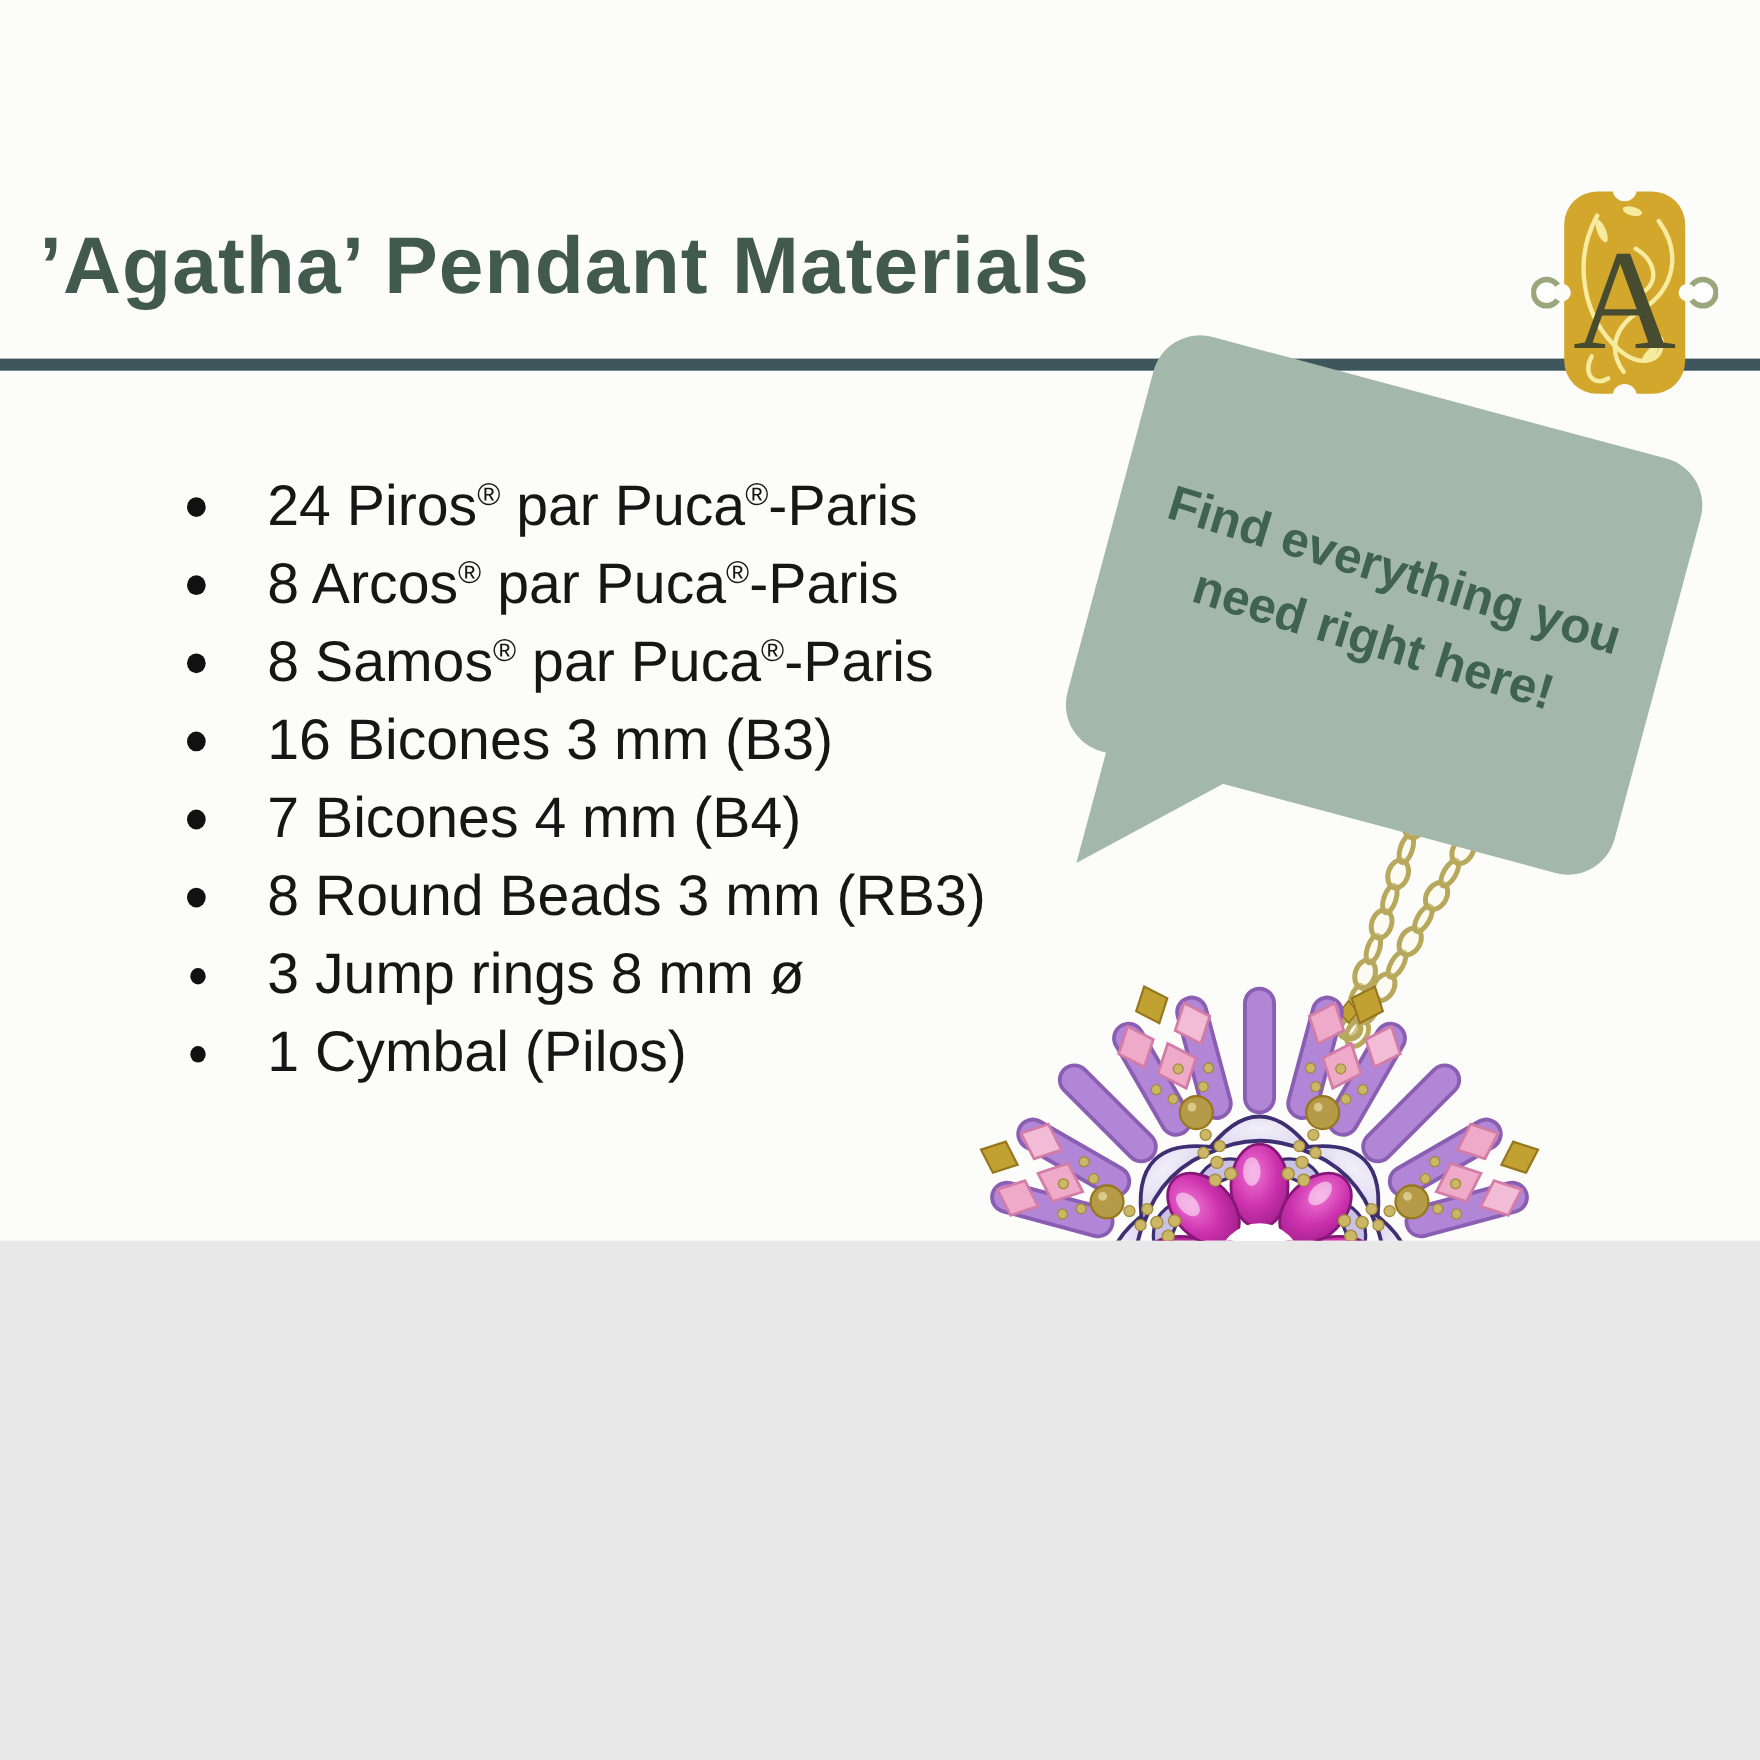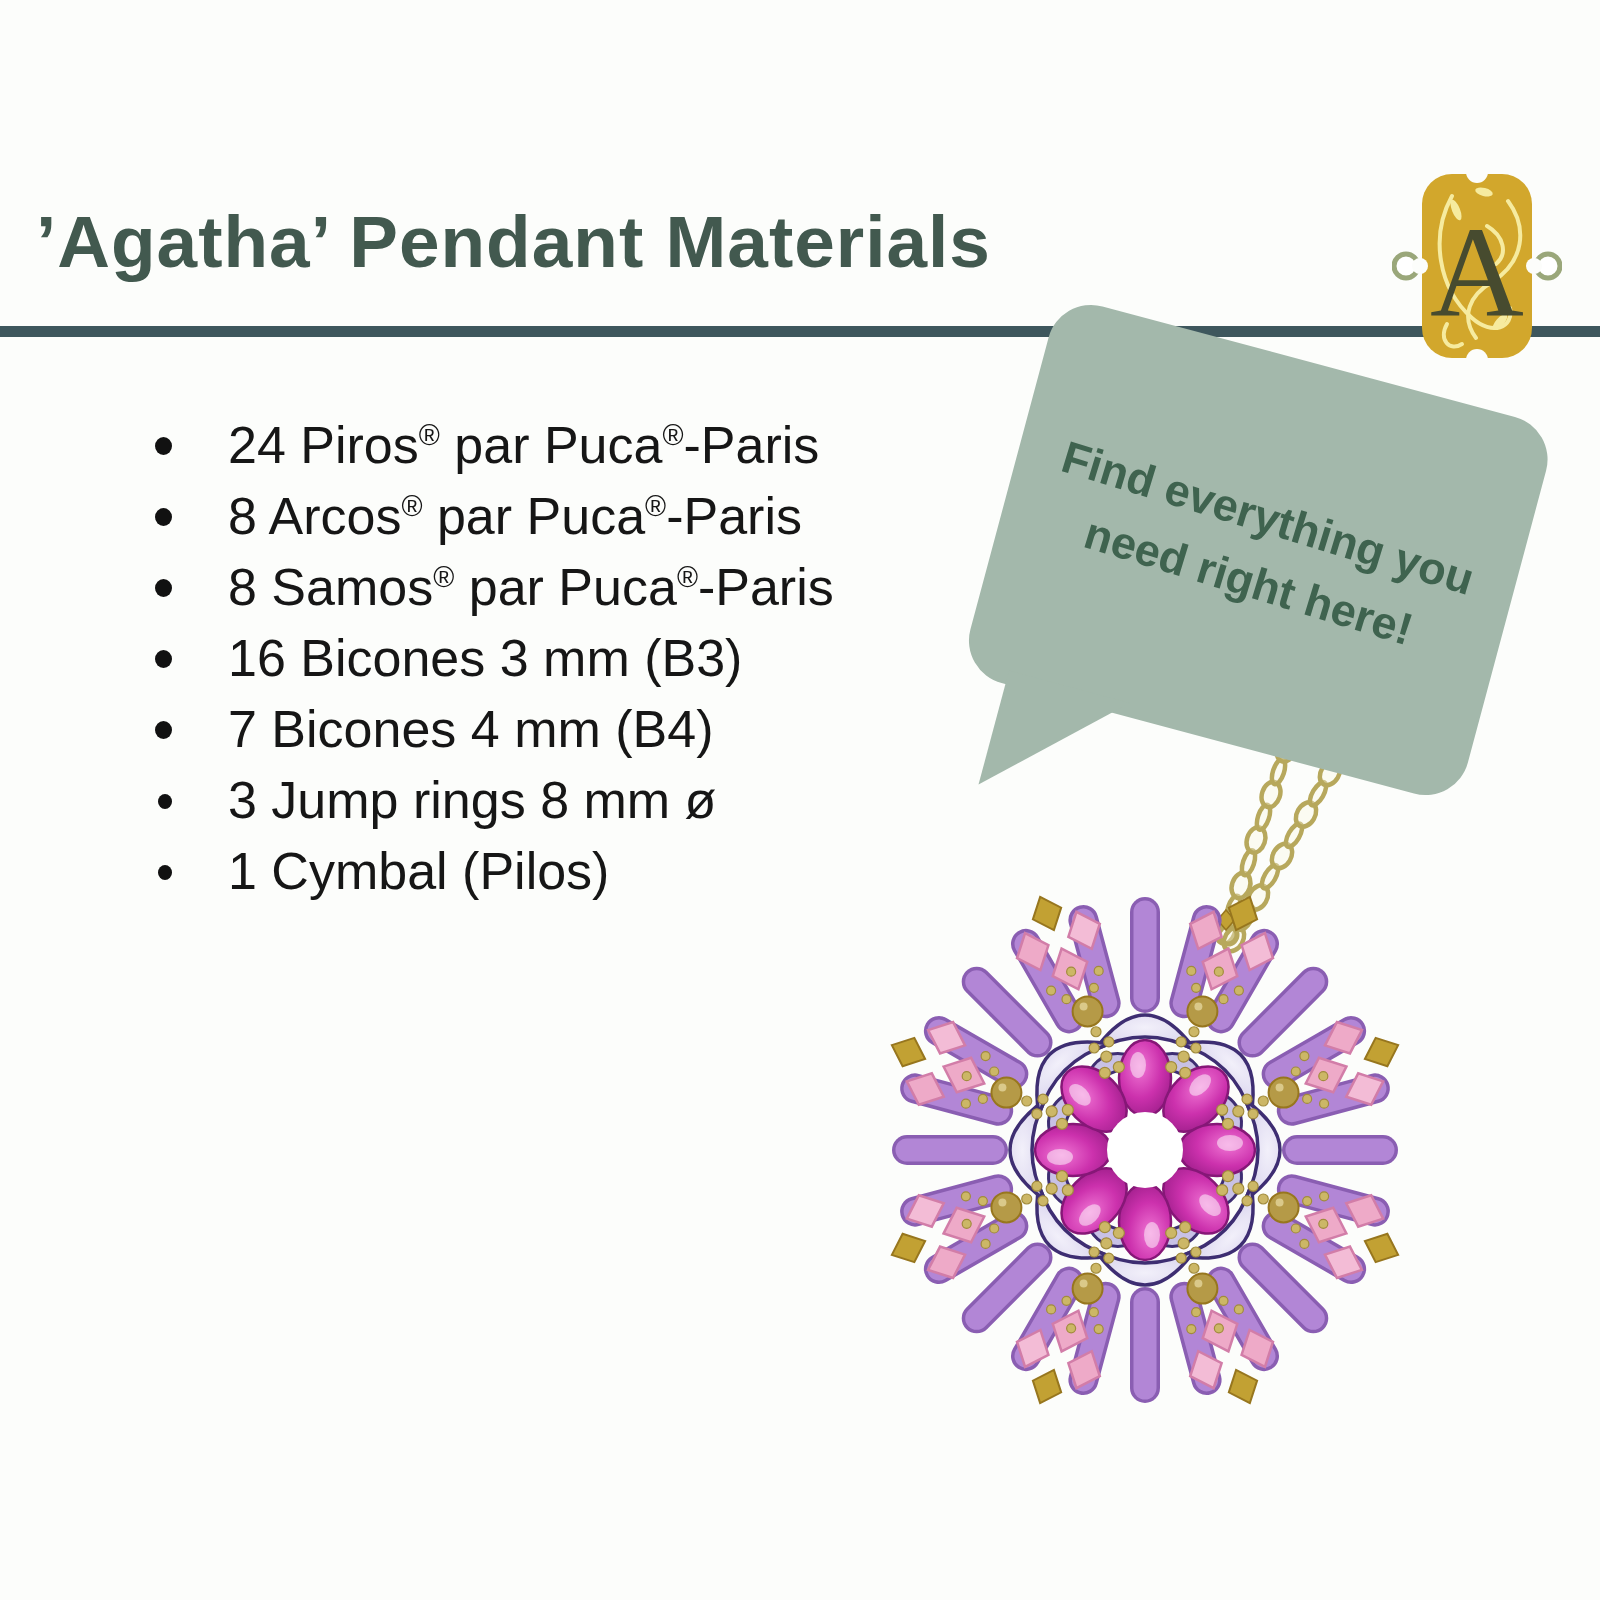--- a/index.html
+++ b/index.html
@@ -1,32 +1,32 @@
 <!DOCTYPE html>
 <html style="--bg: #fcfdfb; --title: #42594f; --divider: #3e575d; --text: #161616; --bubble: #a3b8ab; --bubble-text: #3f634f;"><head>
 <meta charset="utf-8">
 <style>
   html,body{margin:0;padding:0;background:#e8e8e8;}
   .canvas{
-    position:relative;width:1600px;height:1600px;margin:0 auto;
+    position:relative;width:1600px;height:1128px;margin:0 auto;
     background:var(--bg,#fcfdfb);overflow:hidden;
     font-family:"Liberation Sans",sans-serif;
   }
   .page-title{
     position:absolute;left:36px;top:200px;margin:0;
     font-size:73px;font-weight:600;letter-spacing:1px;
     color:var(--title,#42594f);white-space:nowrap;z-index:1;
   }
   .divider{
     position:absolute;left:0;top:326px;width:1600px;height:11px;
     background:var(--divider,#3e575d);z-index:0;
   }
   
   ul.materials{
-    position:absolute;left:0;top:409px;margin:1px;padding:0;list-style:none;
+    position:absolute;left:0;top:409px;margin:16px;padding:0;list-style:none;
     font-size:52px;color:var(--text,#161616);z-index:1;
   }
   ul.materials li{position:relative;padding-left:227px;line-height:71px;white-space:nowrap;}
   ul.materials li::before{
     content:"";position:absolute;left:154px;top:27px;width:17px;height:18px;
     border-radius:50%;background:#111;
   }
   ul.materials li.small-b::before{left:157px;top:29px;width:14px;height:15px;}
   ul.materials li sup{font-size:55%;vertical-align:super;line-height:0;}
   ul.materials .line2{display:block;}
@@ -86,20 +86,21 @@
     </g>
     <text x="85" y="150" text-anchor="middle" font-family="Liberation Serif, serif" font-size="130" fill="#474b2f">A</text>
   </svg>
 
   <ul class="materials">
     <li><span>24 Piros<sup>®</sup> par Puca<sup>®</sup>-Paris</span></li>
     <li><span>8 Arcos<sup>®</sup> par Puca<sup>®</sup>-Paris</span></li>
     <li><span>8 Samos<sup>®</sup> par Puca<sup>®</sup>-Paris</span></li>
     <li><span>16 Bicones 3 mm (B3)</span></li>
     <li><span>7 Bicones 4 mm (B4)</span></li>
+    <li><span>8 Round Beads 3 mm (RB3)</span></li>
     <li class="small-b"><span>3 Jump rings 8 mm ø</span></li>
     <li class="small-b"><span>1 Cymbal (Pilos)</span></li>
   </ul>
 
   <svg class="pendant" viewBox="0 0 570 700" id="pendant-svg" aria-hidden="true">
       <defs>
         <radialGradient id="gMag" cx="40%" cy="35%" r="75%">
           <stop offset="0%" stop-color="#f075d4"></stop>
           <stop offset="55%" stop-color="#cc31ad"></stop>
           <stop offset="100%" stop-color="#9c1d89"></stop>

